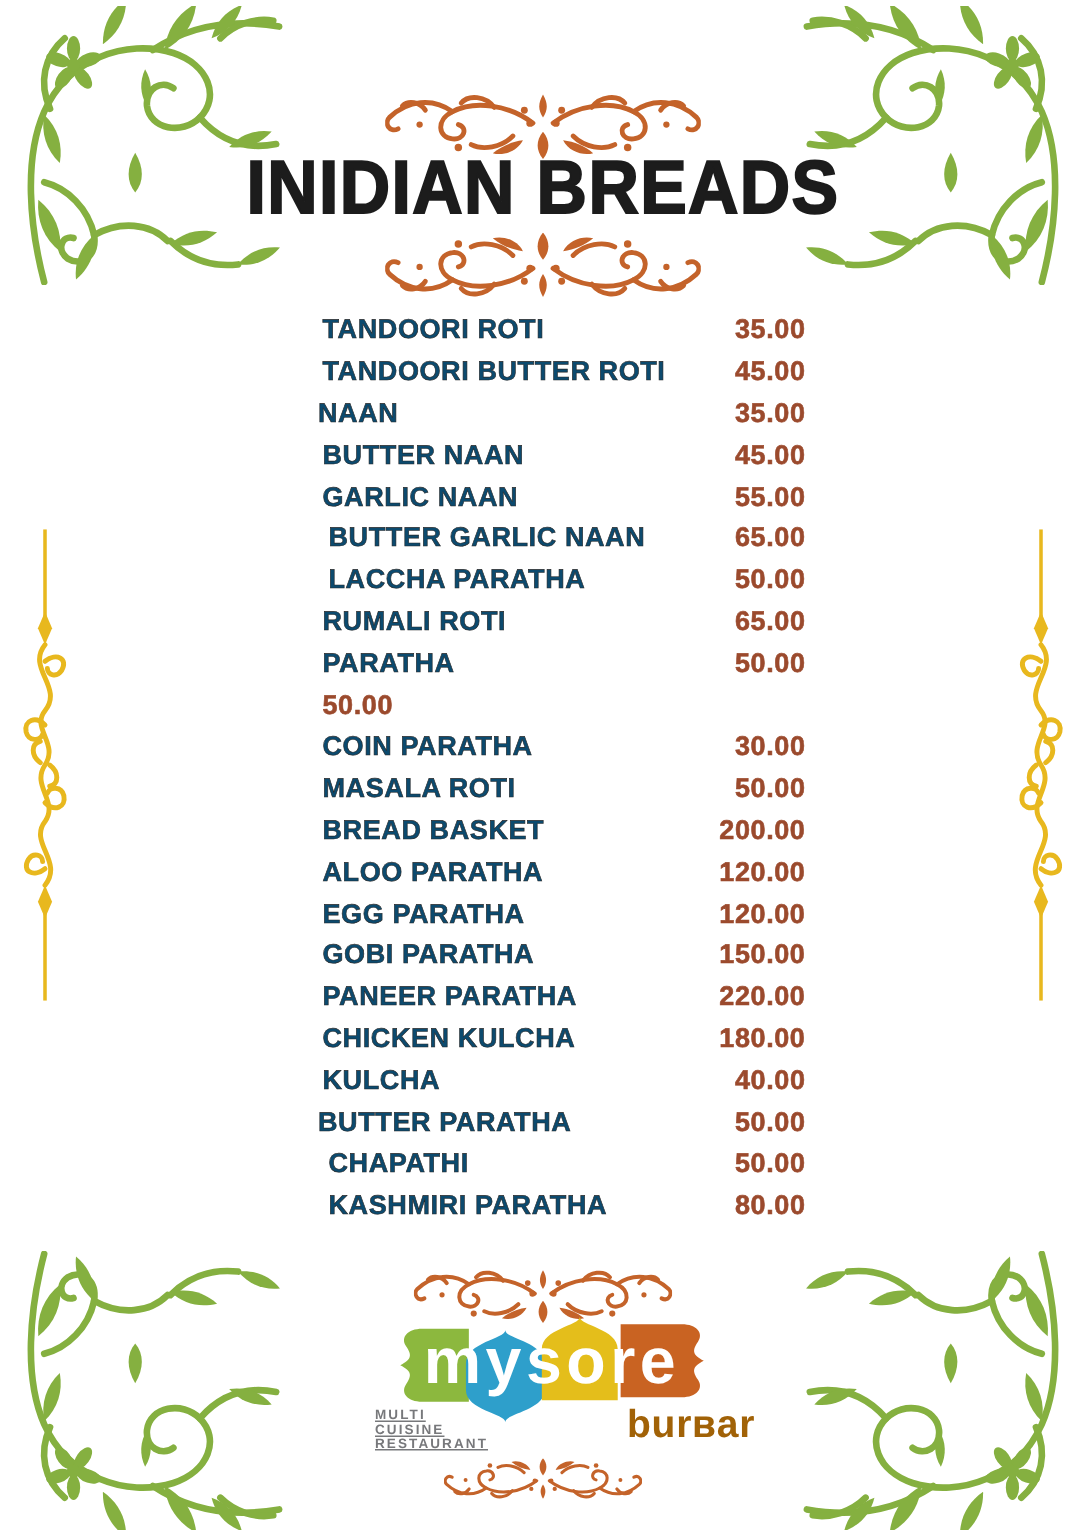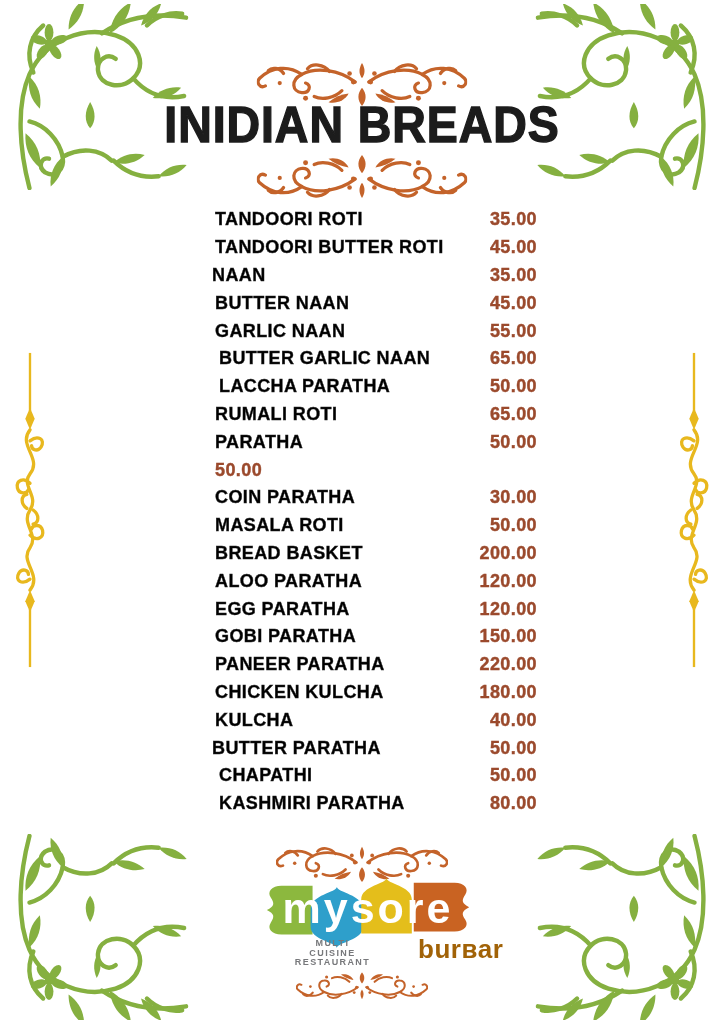--- a/index.html
+++ b/index.html
@@ -36,21 +36,21 @@
     position:absolute;top:96px;left:0;right:0;margin:0;text-align:center;
     font-size:50px;font-weight:700;color:#1c1c1c;letter-spacing:1px;
     -webkit-text-stroke:1.4px #1c1c1c;
     transform:scaleX(.93);
   }
 
   
   .menu{position:absolute;left:215px;top:206px;width:322px;}
   .row{height:27.8px;display:flex;justify-content:space-between;align-items:center;}
   .item-name{
-    font-size:18px;font-weight:700;color:#000000;letter-spacing:.4px;white-space:nowrap;
+    font-size:18px;font-weight:700;color:#0c4a6e;letter-spacing:.4px;white-space:nowrap;
     -webkit-text-stroke:.4px #272727;
   }
   .item-price{
     font-size:18px;font-weight:700;color:#9b4a2d;letter-spacing:.4px;
     -webkit-text-stroke:.4px #9b4a2d;
   }
   
   .menu div:nth-of-type(6) .item-name,
   .menu div:nth-of-type(7) .item-name,
   .menu div:nth-of-type(10) .item-name,
@@ -60,22 +60,22 @@
   .menu div:nth-of-type(20) .item-name{margin-left:-3px;}
 
   
   .logo{position:absolute;left:250px;top:876px;width:240px;height:100px;}
   .logo-blobs{position:absolute;left:10px;top:2px;width:218px;height:72px;}
   .logo-word{
     position:absolute;left:14px;top:11px;width:208px;text-align:center;
     font-size:43px;font-weight:700;color:#ffffff;letter-spacing:3px;line-height:1;
   }
   .logo-tagline{
-    position:absolute;left:0;top:63px;width:165px;text-align:center;
-    color:#77787b;font-weight:700;font-size:9px;letter-spacing:1.4px;line-height:9.5px;
+    position:absolute;left:0;top:63px;width:165px;text-align:left;
+    color:#77787b;font-weight:700;font-size:9px;letter-spacing:1.4px;line-height:9.5px;text-decoration:underline;
   }
   .logo-brand{
     position:absolute;left:168px;top:60px;
     font-size:26px;font-weight:700;color:#a16207;letter-spacing:.5px;line-height:1;
   }
 </style>
 </head>
 <body>
 
 <svg style="position:absolute;width:0;height:0" aria-hidden="true">

